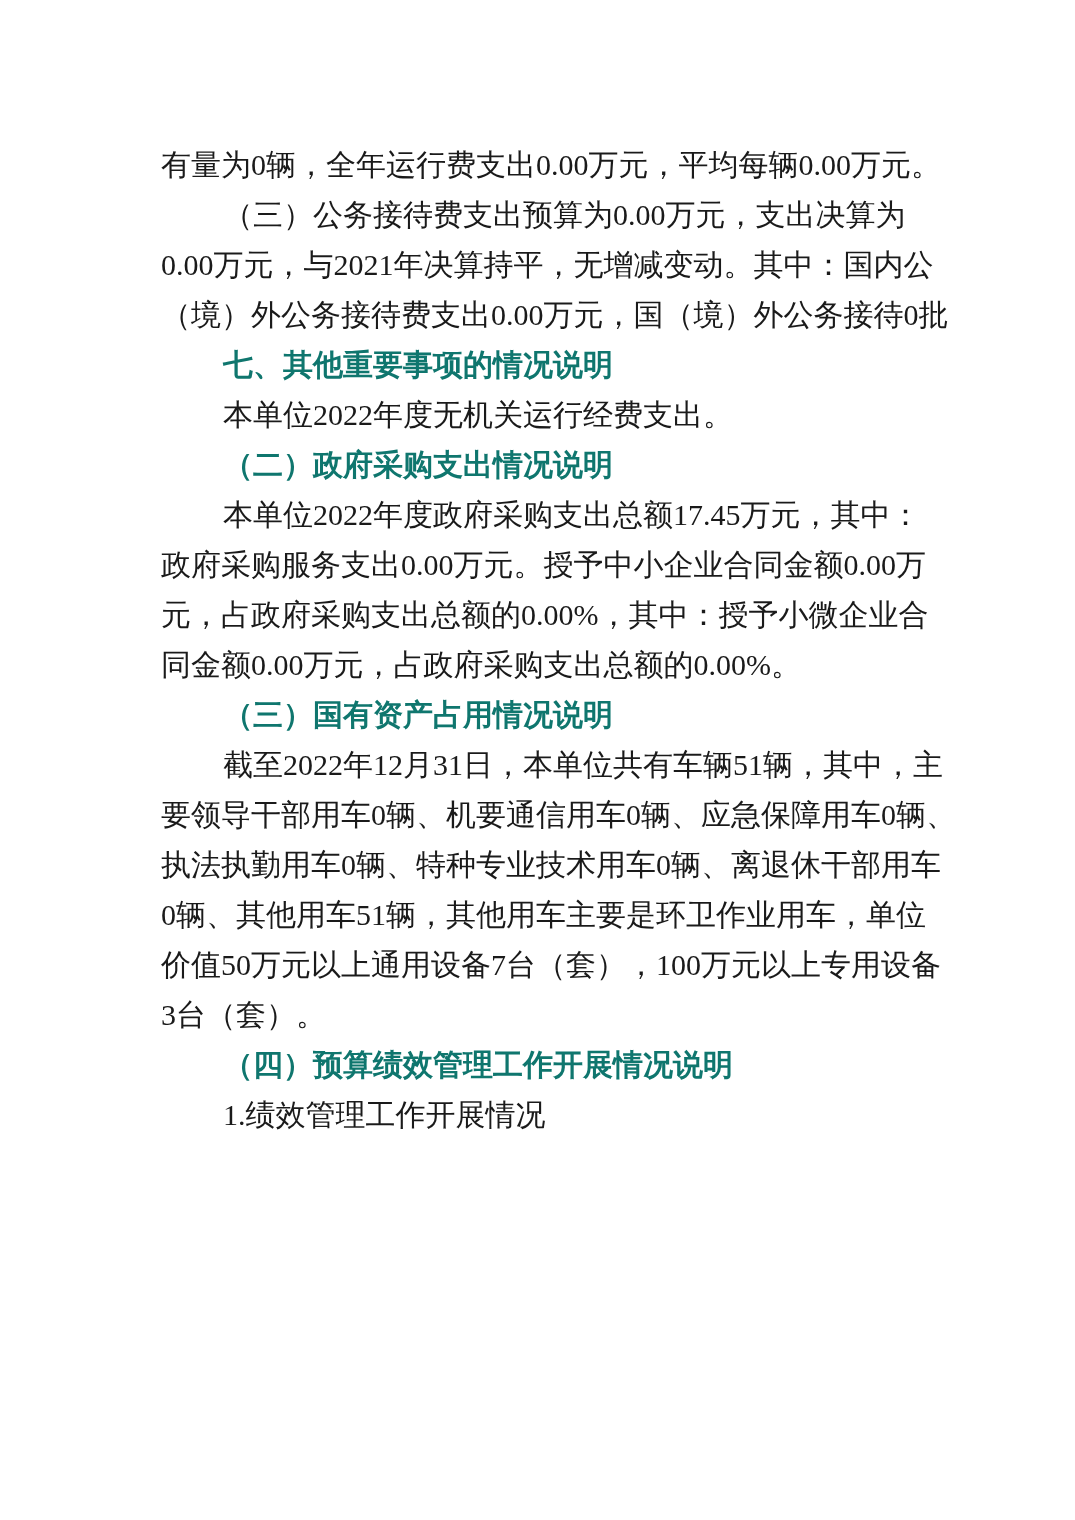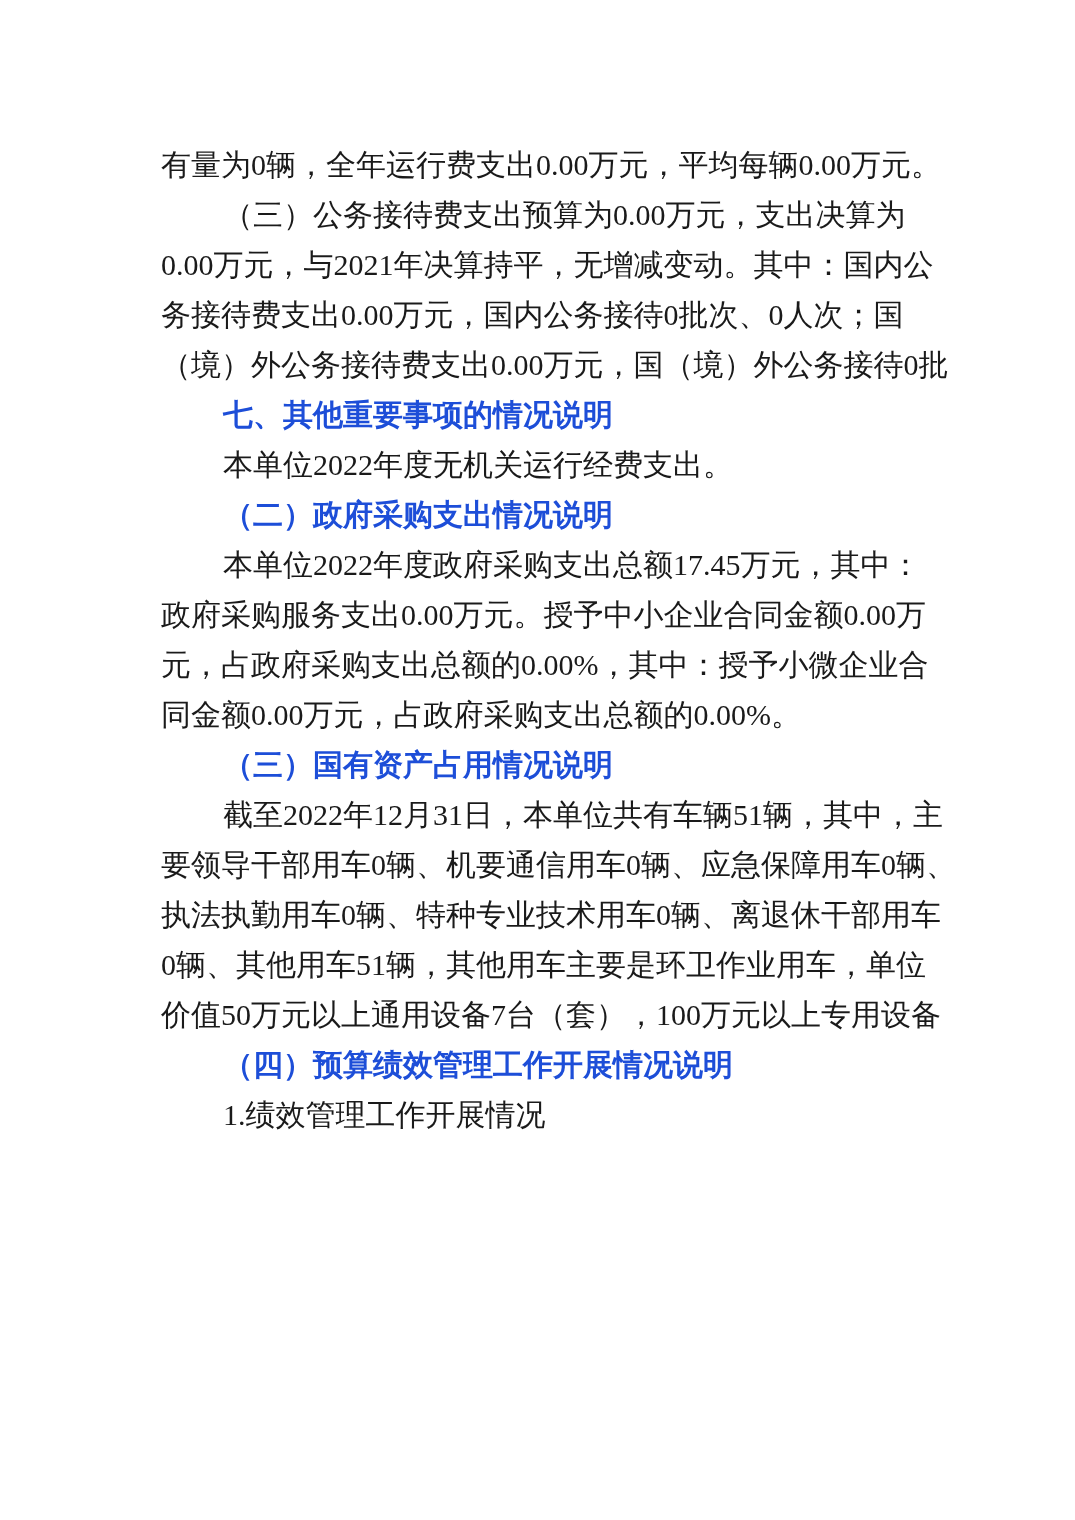--- a/index.html
+++ b/index.html
@@ -28,42 +28,42 @@
     white-space: nowrap;
     color: #1a1a1a;
     font-weight: 400;
     text-align: left;
   }
   .line.indent {
     padding-left: 62px;
   }
   .line.heading {
     font-weight: 700;
-    color: #1d4ed8;
+    color: #0f766e;
   }
 </style>
 </head>
 <body>
 
 <div class="page">
   <div class="text-block">
       <div class="line">有量为0辆，全年运行费支出0.00万元，平均每辆0.00万元。</div>
       <div class="line indent">（三）公务接待费支出预算为0.00万元，支出决算为</div>
       <div class="line">0.00万元，与2021年决算持平，无增减变动。其中：国内公</div>
-      <div class="line">务接待费支出0.00万元，国内公务接待0批次、0人次；国</div>
       <div class="line">（境）外公务接待费支出0.00万元，国（境）外公务接待0批</div>
       <div class="line heading indent">七、其他重要事项的情况说明</div>
       <div class="line indent">本单位2022年度无机关运行经费支出。</div>
       <div class="line heading indent">（二）政府采购支出情况说明</div>
       <div class="line indent">本单位2022年度政府采购支出总额17.45万元，其中：</div>
       <div class="line">政府采购服务支出0.00万元。授予中小企业合同金额0.00万</div>
       <div class="line">元，占政府采购支出总额的0.00%，其中：授予小微企业合</div>
       <div class="line">同金额0.00万元，占政府采购支出总额的0.00%。</div>
       <div class="line heading indent">（三）国有资产占用情况说明</div>
       <div class="line indent">截至2022年12月31日，本单位共有车辆51辆，其中，主</div>
       <div class="line">要领导干部用车0辆、机要通信用车0辆、应急保障用车0辆、</div>
       <div class="line">执法执勤用车0辆、特种专业技术用车0辆、离退休干部用车</div>
       <div class="line">0辆、其他用车51辆，其他用车主要是环卫作业用车，单位</div>
       <div class="line">价值50万元以上通用设备7台（套），100万元以上专用设备</div>
+      <div class="line">3台（套）。</div>
       <div class="line heading indent">（四）预算绩效管理工作开展情况说明</div>
       <div class="line indent">1.绩效管理工作开展情况</div>
     </div>
 </div>
 
 </body></html>

